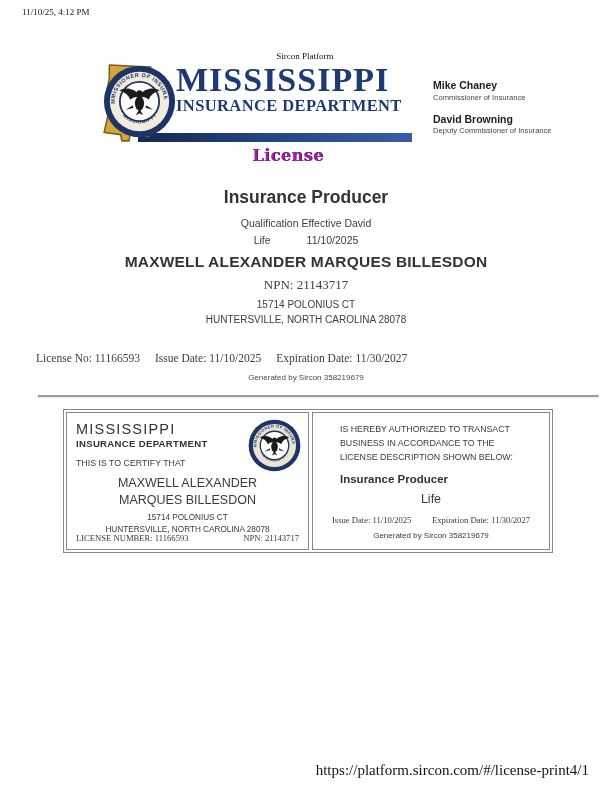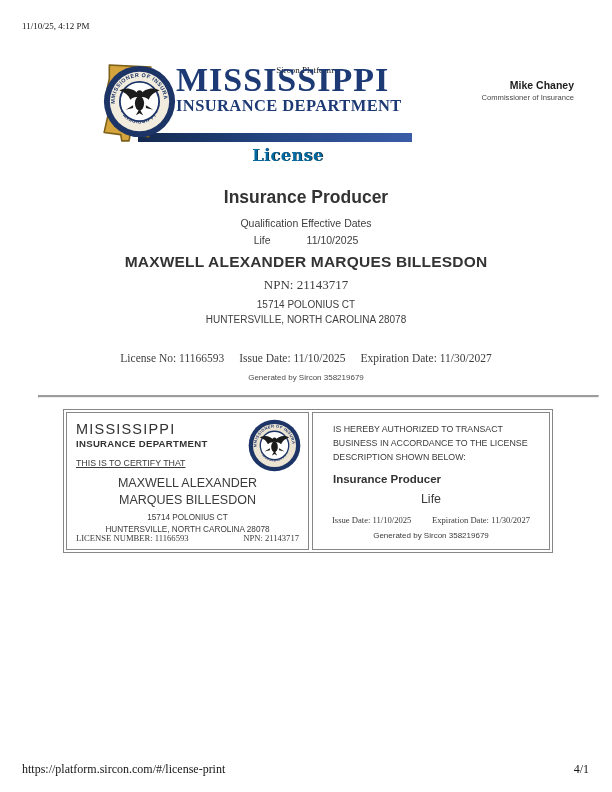--- a/index.html
+++ b/index.html
@@ -3,77 +3,77 @@
 <meta charset="utf-8">
 <style>
   * { margin:0; padding:0; box-sizing:border-box; }
   html,body { background:#ffffff; }
   .page {
     position:relative; width:612px; height:792px; margin:0 auto;
     background:#ffffff; font-family:"Liberation Sans", sans-serif;
     overflow:hidden;
   }
   
-  .print-header { position:absolute; top:21px; left:22px; right:22px; height:12px;
+  .print-header { position:absolute; top:7px; left:22px; right:22px; height:12px;
     font-family:"Liberation Serif", serif; font-size:9px; color:#141414; }
   .ph-date { position:absolute; left:0; top:0; }
   .ph-title { position:absolute; left:50%; transform:translateX(-52%); top:0;margin-top:44px; }
   .print-footer { position:absolute; top:762px; left:22px; right:23px;
-    font-family:"Liberation Serif", serif; font-size:12px; color:#141414;
-    display:flex; justify-content:space-between; }
+    font-family:"Liberation Serif", serif; font-size:15px; color:#141414;
+    display:flex; justify-content:flex-end; }
 
   
   .brand { position:absolute; left:86px; top:62px; width:502px; height:90px; }
   .logo { position:absolute; left:0; top:0; width:326px; height:86px; }
   .state-svg { position:absolute; left:0; top:2px; width:84px; height:81px; z-index:1; }
   .logo-bar { position:absolute; left:52px; right:0; top:71px; height:9px; z-index:0;
     background:linear-gradient(90deg,#14294f 0%, #23447f 45%, #3a5ca8 100%); }
   .seal-header { position:absolute; left:17px; top:3px; width:73px; height:73px; z-index:2; }
   .logo-text { position:absolute; left:90px; top:0; width:236px; z-index:1; }
   .logo-miss { font-family:"Liberation Serif", serif; font-weight:bold; font-size:34px;
     line-height:1.04; letter-spacing:1px; color:#1e3a74; white-space:nowrap; }
   .logo-dept { font-family:"Liberation Serif", serif; font-weight:bold; font-size:16.5px;
     line-height:1; letter-spacing:0.4px; color:#1e3a74; margin-top:1px; white-space:nowrap; }
-  .officials { position:absolute; left:315px; top:17px; width:173px;text-align:right; }
+  .officials { position:absolute; left:347px; top:17px; width:173px; }
   .official { margin-bottom:11px; }
   .official-name { font-size:10.5px; font-weight:bold; color:#1c1c1c; }
   .official-title { font-size:7.6px; color:#474747; margin-top:1.5px; }
 
   
   .doc-type { position:absolute; top:146px; left:0; width:576px; text-align:center;
-    font-family:"DejaVu Serif", serif; font-weight:bold; font-size:16px; color:#0369a1;
+    font-family:"DejaVu Serif", serif; font-weight:bold; font-size:16px; color:#a21caf;
     text-shadow:0.6px 0 0 #1f1f1f; letter-spacing:0.5px; }
 
   
   .license-body { position:absolute; top:187px; left:36px; right:36px;
     text-align:center; color:#3d3d3d; }
   .lb-heading { font-size:17.5px; font-weight:bold; color:#333333; }
   .lb-qual-label { font-size:10.5px; margin-top:9px; }
   .lb-qual-row { display:flex; justify-content:center; gap:36px; font-size:10.5px; margin-top:5px; }
   .lb-name { font-size:15.5px; font-weight:bold; color:#333333; margin-top:7px; letter-spacing:0.2px; }
   .lb-npn { font-size:13px; margin-top:6px; }
   .lb-addr { font-size:10px; margin-top:5px; line-height:1.45; }
   .lb-auth { font-size:12.5px; font-weight:bold; color:#333333; margin-top:9px; }
-  .lb-license-row { display:flex; justify-content:center; gap:15px; font-size:11.5px; margin-top:25px; }
+  .lb-license-row { display:flex; gap:15px; font-size:11.5px; margin-top:25px; }
   .lb-generated { font-size:8px; margin-top:9px; color:#4a4a4a; }
 
   
   .divider { position:absolute; top:395px; left:38px; right:13px; height:0;
     border-top:2.5px solid #9c9c9c; }
 
   
   .card { position:absolute; top:409px; left:63px; width:490px; height:144px;
     border:1px solid #878787; padding:2px; display:flex; gap:3px; background:#ffffff; }
   .card-cell { border:1px solid #878787; position:relative; color:#3a3a3a; background:#ffffff; }
   .card-left { width:243px; flex:none; padding:8px 9px; }
-  .card-right { flex:1; padding:9px 20px; }
+  .card-right { flex:1; padding:9px 27px; }
   .cl-org1 { font-size:14.5px; letter-spacing:1.2px; color:#333333; }
   .cl-org2 { font-size:9.6px; font-weight:bold; letter-spacing:0.3px; color:#333333; margin-top:1px; }
   .seal-card { position:absolute; right:7px; top:6px; width:53px; height:53px; }
-  .cl-certify { font-size:8.8px; margin-top:9px;text-decoration:underline; }
+  .cl-certify { font-size:8.8px; margin-top:9px; }
   .cl-name { font-size:12.5px; text-align:center; margin-top:7px; line-height:1.35; padding:0 14px; }
   .cl-addr { font-size:8.2px; text-align:center; line-height:1.5; margin-top:3px; }
   .cl-bottom { position:absolute; left:9px; right:9px; bottom:6px; display:flex;
     justify-content:space-between; font-size:8.6px; }
   .cr-auth { font-size:8.8px; line-height:1.6; }
   .cr-type { font-size:11.5px; font-weight:bold; color:#333333; margin-top:9px; }
   .cr-qual { font-size:12.5px; text-align:center; margin-top:7px; }
   .cr-dates { position:absolute; left:11px; right:11px; bottom:24px; display:flex;
     justify-content:space-between; padding:0 8px; font-size:8.6px; }
   .cr-generated { position:absolute; left:0; right:0; bottom:9px; text-align:center; font-size:8px; }
@@ -118,28 +118,32 @@
       <div class="logo-text">
         <div class="logo-miss">MISSISSIPPI</div>
         <div class="logo-dept">INSURANCE DEPARTMENT</div>
       </div>
     </div>
     <div class="officials">
       <div class="official">
         <div class="official-name">Mike Chaney</div>
         <div class="official-title">Commissioner of Insurance</div>
       </div>
+      <div class="official">
+        <div class="official-name">David Browning</div>
+        <div class="official-title">Deputy Commissioner of Insurance</div>
+      </div>
     </div>
   </div>
 
   <div class="doc-type">License</div>
 
   <div class="license-body">
     <div class="lb-heading">Insurance Producer</div>
-    <div class="lb-qual-label">Qualification Effective Dates</div>
+    <div class="lb-qual-label">Qualification Effective David</div>
     <div class="lb-qual-row">
       <span>Life</span>
       <span>11/10/2025</span>
     </div>
     <div class="lb-name">MAXWELL ALEXANDER MARQUES BILLESDON</div>
     <div class="lb-npn nowrap">
       <span>NPN:</span>
       <span>21143717</span>
     </div>
     <div class="lb-addr">

